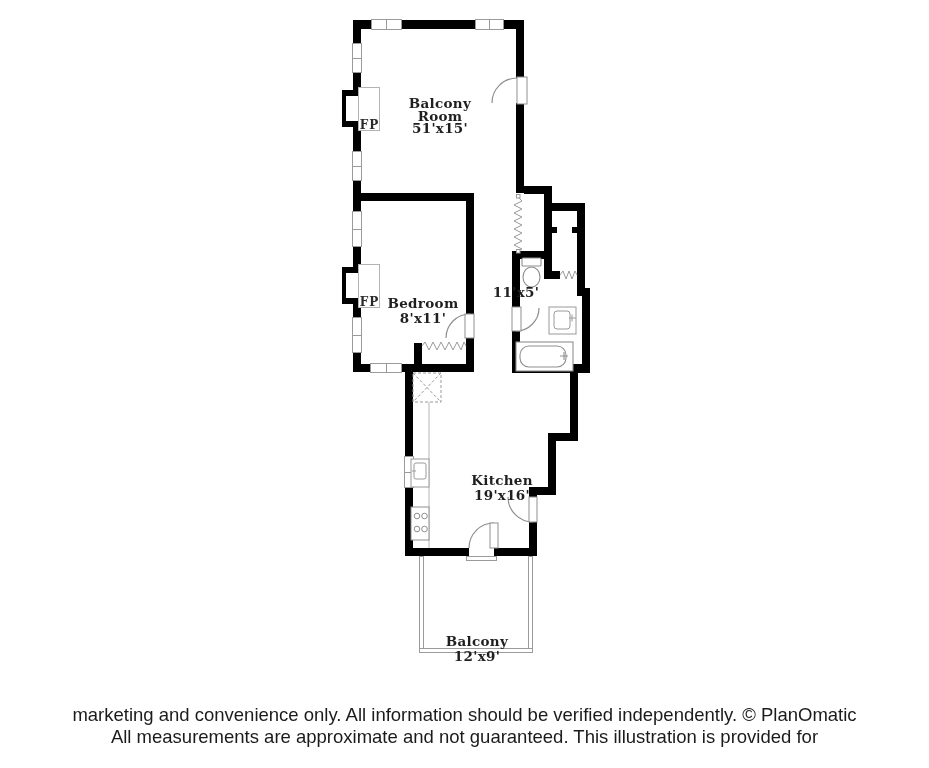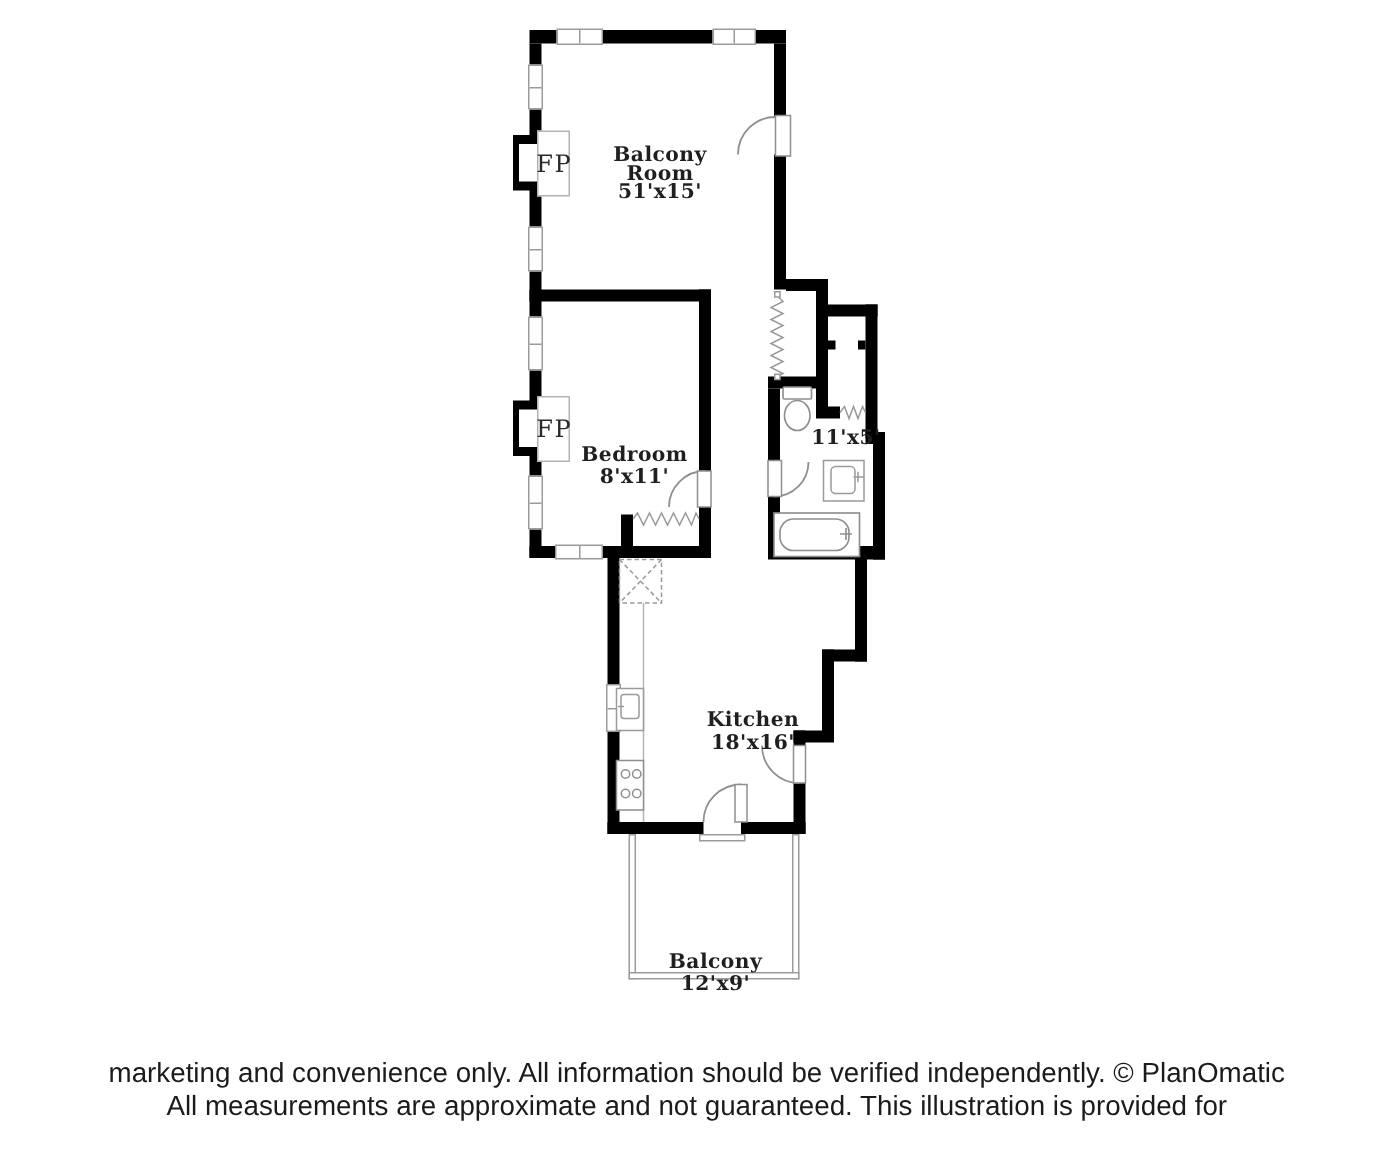--- a/index.html
+++ b/index.html
@@ -12,22 +12,22 @@
   .win-h{background:linear-gradient(#9b9b9b,#9b9b9b) center/100% 1px no-repeat,#fff;}
   .win-v{background:linear-gradient(#9b9b9b,#9b9b9b) center/1px 100% no-repeat,#fff;}
   .fpbox{position:absolute;background:#fff;border:1px solid #b3b3b3;box-sizing:border-box;}
   .bal{position:absolute;background:#fff;border:1px solid #9b9b9b;box-sizing:border-box;}
   .fx{position:absolute;left:0;top:0;}
   .label{position:absolute;transform:translate(-50%,-50%);text-align:center;white-space:nowrap;
          font-family:"DejaVu Serif","Liberation Serif",serif;font-weight:bold;color:#1f1f1f;
          font-size:13.5px;line-height:12.5px;letter-spacing:.3px;}
   .label.sub{line-height:15px;margin-top:32px;}
   .fp-label{position:absolute;transform:translate(-50%,-50%);
-         font-family:"DejaVu Serif","Liberation Serif",serif;font-weight:normal;color:#2a2a2a;
-         font-size:16px;letter-spacing:1px;}
+         font-family:"DejaVu Serif","Liberation Serif",serif;font-weight:bold;color:#2a2a2a;
+         font-size:12px;letter-spacing:1px;margin-top:16px;}
   .footer{position:absolute;left:0;right:0;top:704px;text-align:center;color:#1b1b1b;
          font-size:18.5px;line-height:21.5px;font-family:"Liberation Sans",sans-serif;}
 </style>
 </head>
 <body>
 
 <div class="plan">
 
   <div class="wall" style="left:353px;top:20px;width:171px;height:9px"></div>
   <div class="wall" style="left:516px;top:29px;width:8px;height:49px"></div>
@@ -154,27 +154,27 @@
     <div>Balcony</div>
     <div>Room</div>
     <div>51'x15'</div>
   </div>
 
   <div class="label sub" style="left:423px;top:279px;">
     <div>Bedroom</div>
     <div>8'x11'</div>
   </div>
 
-  <div class="label" style="left:564px;top:292px;">
+  <div class="label" style="left:516px;top:292px;">
     <div>11'x5'</div>
   </div>
 
   <div class="label sub" style="left:502px;top:456px;">
     <div>Kitchen</div>
-    <div>18'x16'</div>
+    <div>19'x16'</div>
   </div>
 
   <div class="label sub" style="left:477px;top:617px;">
     <div>Balcony</div>
     <div>12'x9'</div>
   </div>
 
   <div class="fp-label" style="left:369.5px;top:109px;">FP</div>
   <div class="fp-label" style="left:369.5px;top:286px;">FP</div>
 

